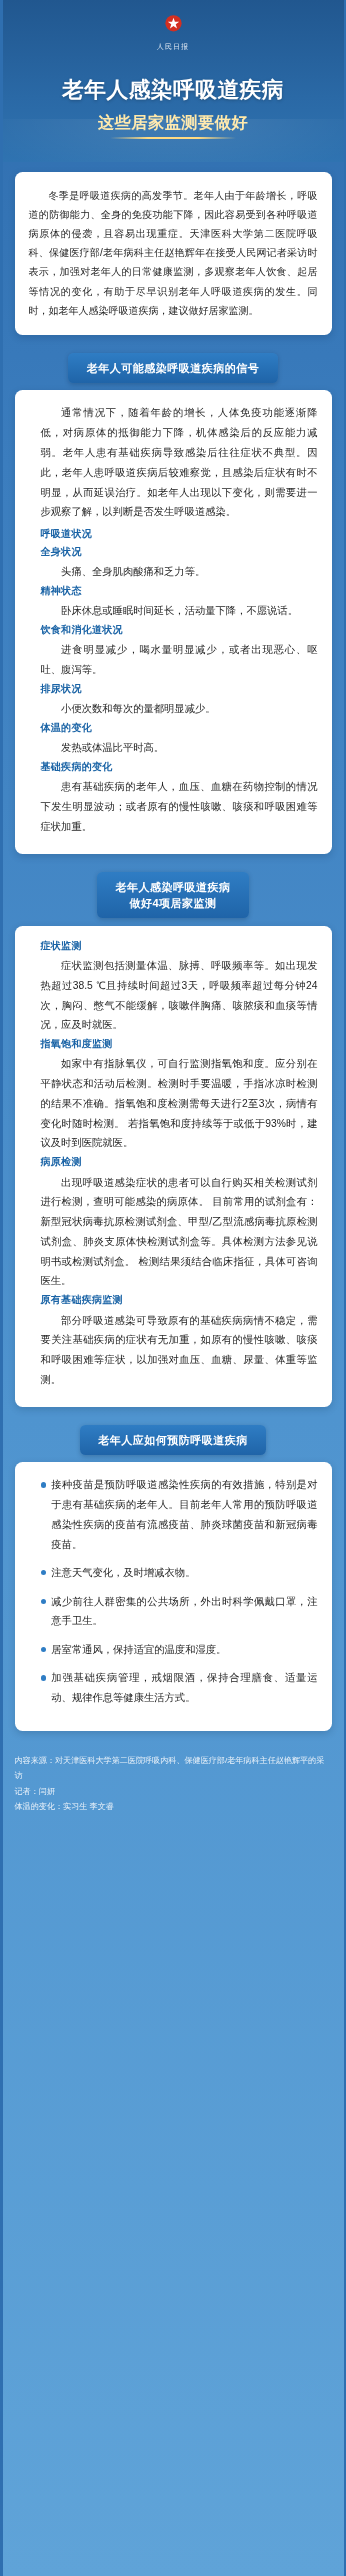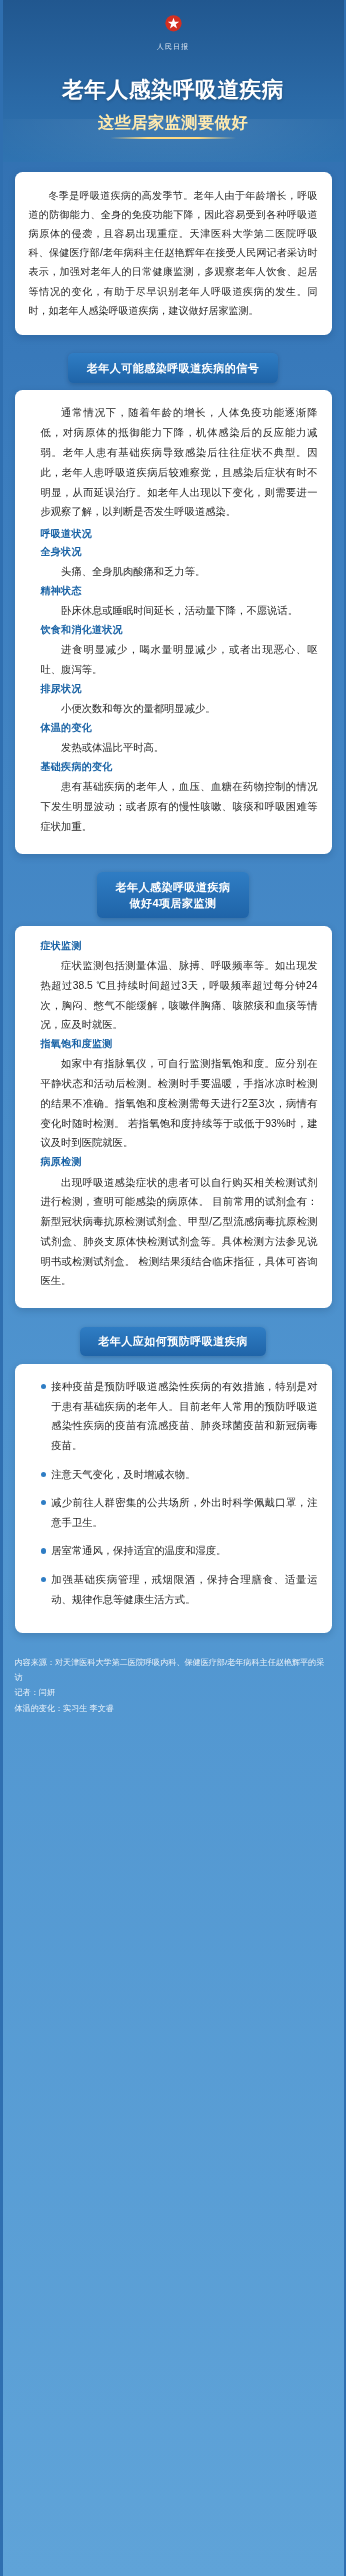--- a/index.html
+++ b/index.html
@@ -252,20 +252,24 @@
       <div class="sub-h">指氧饱和度监测</div>
       <div class="body-p">如家中有指脉氧仪，可自行监测指氧饱和度。应分别在平静状态和活动后检测。检测时手要温暖，手指冰凉时检测的结果不准确。指氧饱和度检测需每天进行2至3次，病情有变化时随时检测。
 若指氧饱和度持续等于或低于93%时，建议及时到医院就医。</div>
     </div>
     <div>
       <div class="sub-h">病原检测</div>
       <div class="body-p">出现呼吸道感染症状的患者可以自行购买相关检测试剂进行检测，查明可能感染的病原体。
 目前常用的试剂盒有：新型冠状病毒抗原检测试剂盒、甲型/乙型流感病毒抗原检测试剂盒、肺炎支原体快检测试剂盒等。具体检测方法参见说明书或检测试剂盒。
 检测结果须结合临床指征，具体可咨询医生。</div>
     </div>
+    <div>
+      <div class="sub-h">原有基础疾病监测</div>
+      <div class="body-p">部分呼吸道感染可导致原有的基础疾病病情不稳定，需要关注基础疾病的症状有无加重，如原有的慢性咳嗽、咳痰和呼吸困难等症状，以加强对血压、血糖、尿量、体重等监测。</div>
+    </div>
   </div>
 
   <div class="section-head">
     <div class="ribbon">
       <span class="l1">老年人应如何预防呼吸道疾病</span>
     </div>
   </div>
   <div class="section-body">
     <div class="bullet">
       <span class="dot"></span>

